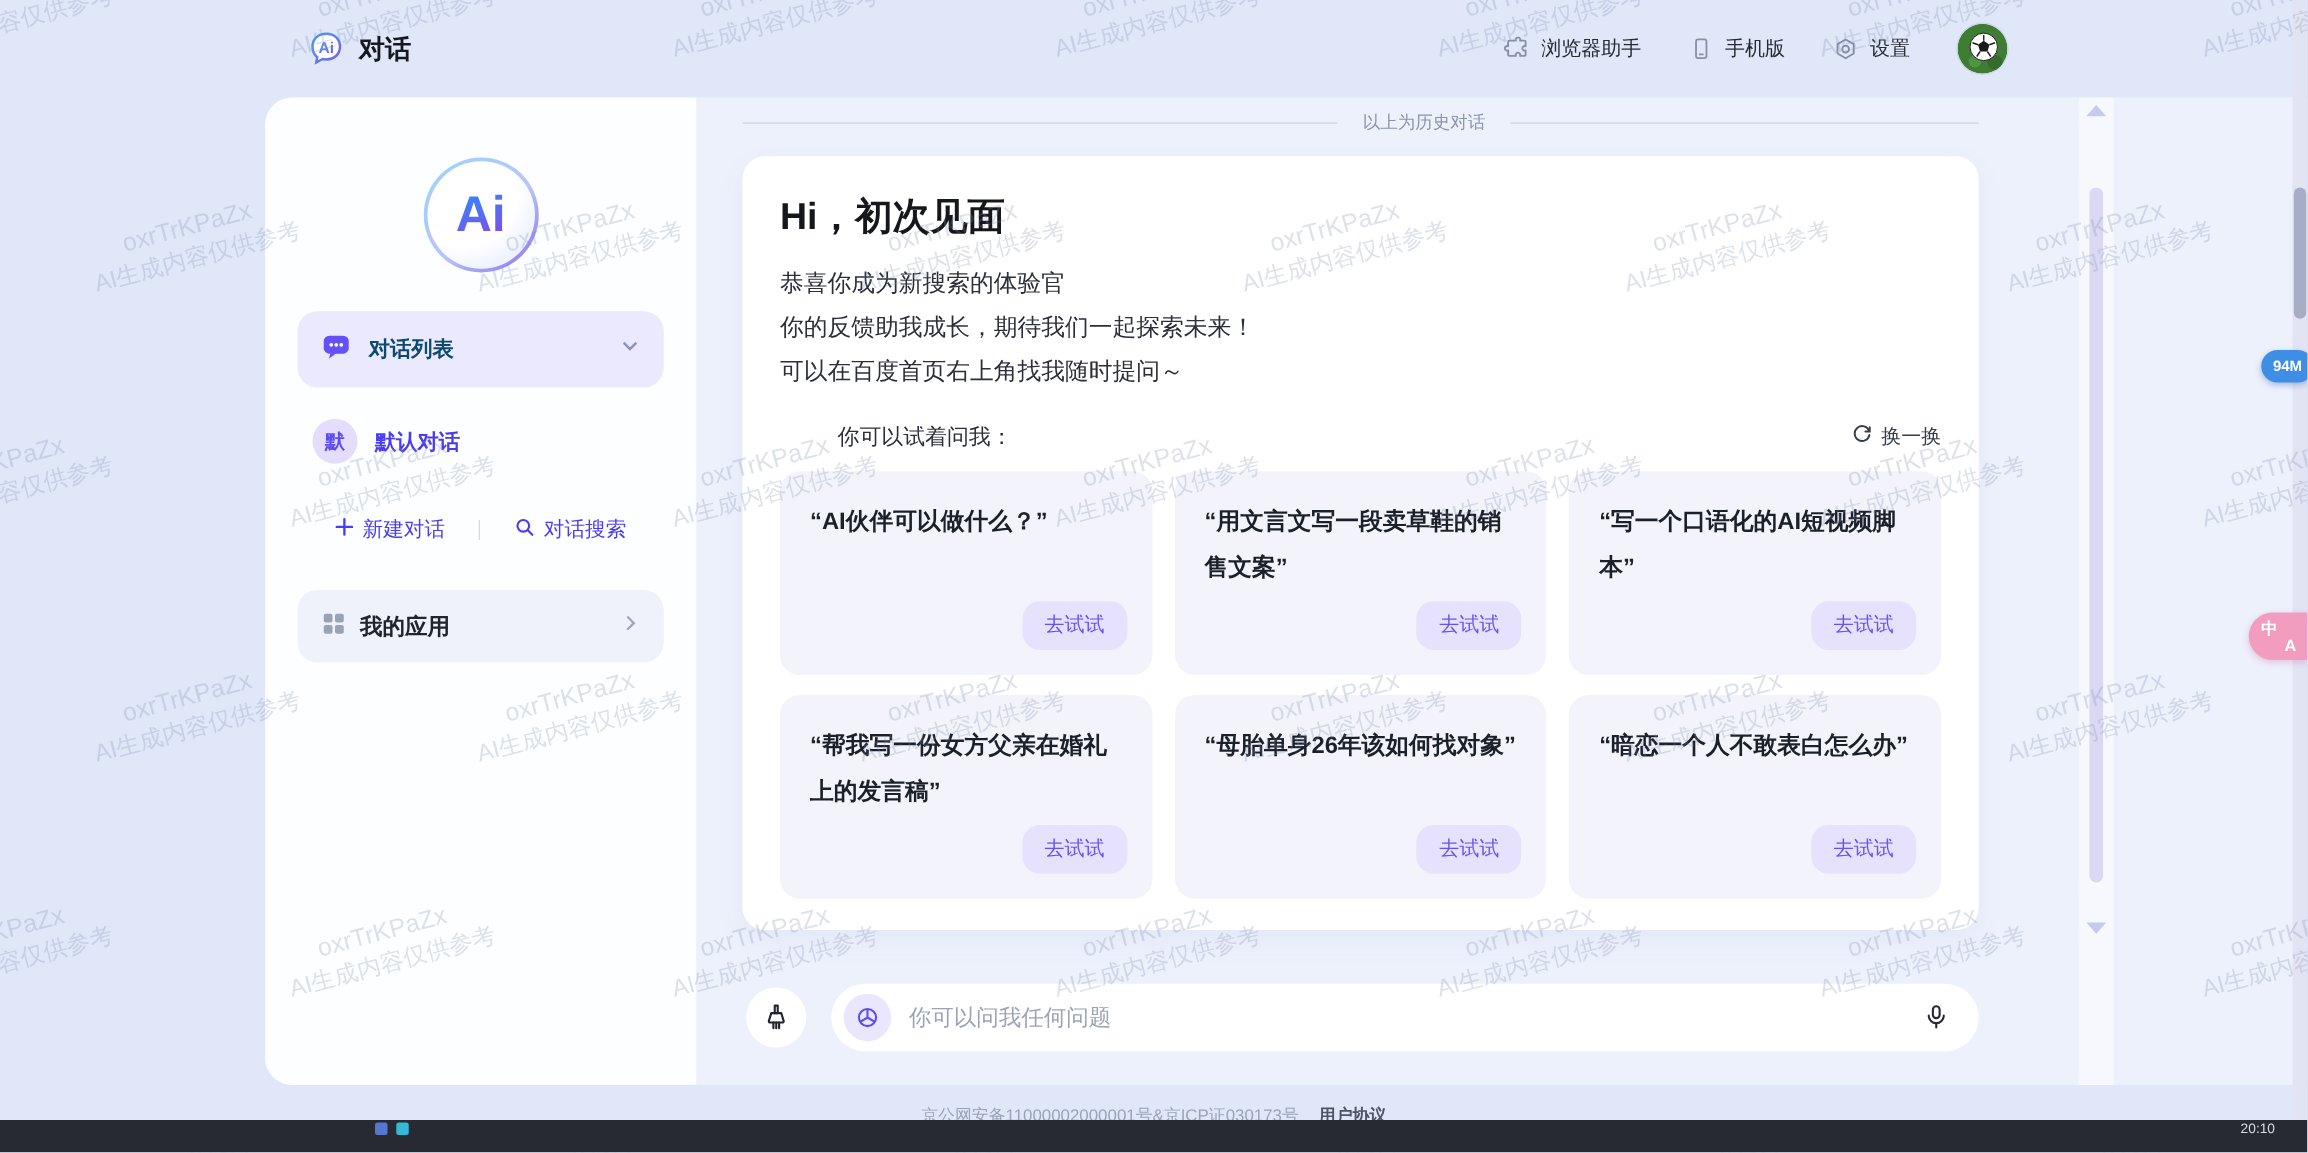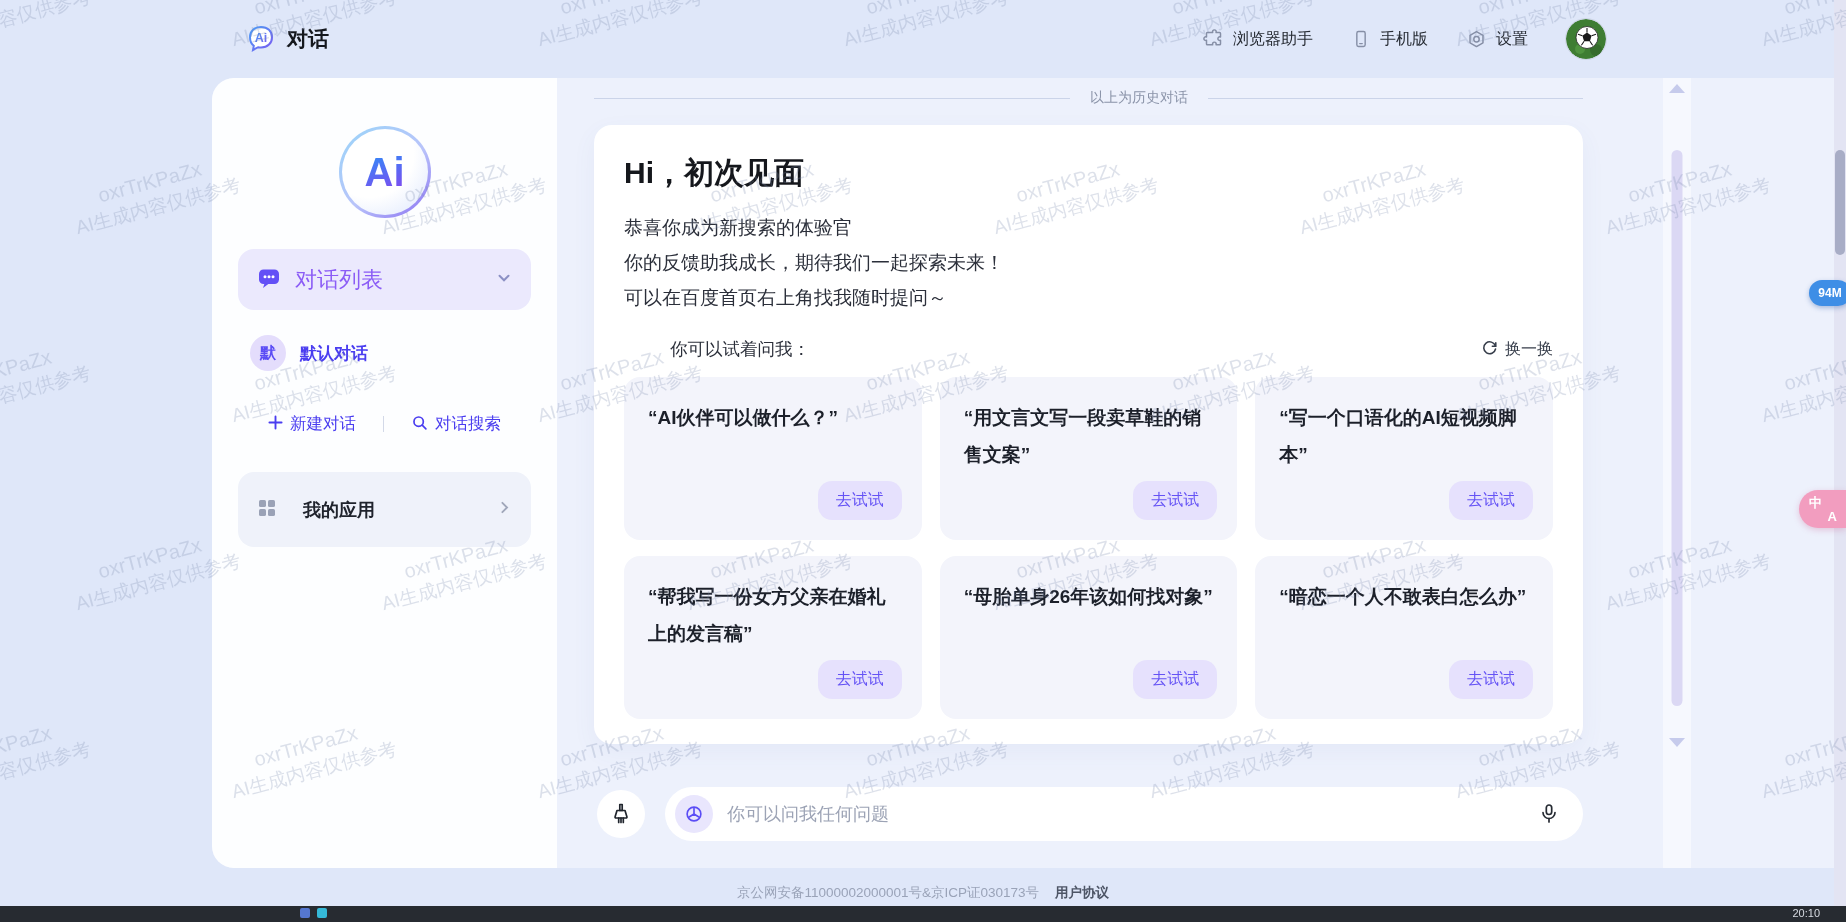--- a/index.html
+++ b/index.html
@@ -28,30 +28,30 @@
              width:92px; height:92px; border-radius:50%; padding:3px;
              background:linear-gradient(140deg,#9fd2f9 10%,#b9c4fa 55%,#8f79f3 95%); }
   .biglogo-inner { width:100%; height:100%; border-radius:50%;
              background:radial-gradient(circle at 32% 28%,#ffffff 52%,#eef3fe 75%,#dde4fb 100%);
              display:flex; align-items:center; justify-content:center; }
   .biglogo-text { font-size:40px; font-weight:bold;
              background:linear-gradient(160deg,#3b82f6 20%,#7c4ef0 85%);
              -webkit-background-clip:text; background-clip:text; color:transparent; }
   .side-row { position:absolute; left:26px; right:26px; display:flex; align-items:center; cursor:pointer; }
   .conv-list { top:171px; height:61px; background:#ebe9fd; border-radius:16px; padding:0 18px; gap:13px; }
-  .conv-list .label { font-size:22px; font-weight:normal; color:#8b5cf6; flex:1; }
+  .conv-list .label { font-size:17px; font-weight:bold; color:#0c4a6e; flex:1; }
   .default-conv { top:252px; height:46px; padding:0 12px; gap:14px; }
   .default-avatar { width:36px; height:36px; border-radius:50%; background:#e4ddfc;
              display:flex; align-items:center; justify-content:center;
              font-size:16px; font-weight:bold; color:#5b4df5; }
   .default-label { font-size:17px; font-weight:bold; color:#4a3df0; }
   .actions { top:332px; height:28px; justify-content:center; gap:0; }
   .action { display:flex; align-items:center; gap:7px; font-size:16.5px; color:#4a3df0; cursor:pointer; }
   .action-divider { width:1px; height:16px; background:#d3d9e8; margin:0 27px; }
-  .my-apps { top:394px; height:75px; background:#eff2fa; border-radius:16px; padding:0 18px; gap:25px; }
+  .my-apps { top:394px; height:58px; background:#eff2fa; border-radius:16px; padding:0 18px; gap:10px; }
   .my-apps .label { font-size:18px; font-weight:bold; color:#20242d; flex:1; }
   
   .chat { position:absolute; left:345px; top:0; right:0; height:100%; }
   .history-divider { position:absolute; left:37px; width:989px; top:8px; height:24px;
              display:flex; align-items:center; gap:20px; }
   .history-divider .line { height:1px; background:#cbd4e9; }
   .history-divider .l-left { flex:1.27; }
   .history-divider .l-right { flex:1; }
   .history-divider .txt { font-size:14px; color:#8b94a9; white-space:nowrap;text-align:center; }
   .maincard { position:absolute; left:37px; top:47px; width:989px; height:619px;
@@ -103,21 +103,21 @@
              box-shadow:0 2px 5px rgba(30,80,160,.35); }
   .ime-badge { position:absolute; right:0; top:490px; width:47px; height:38px;
              border-radius:19px 0 0 19px; background:#f29dbf; z-index:60; cursor:pointer;
              box-shadow:0 2px 6px rgba(200,90,140,.3); }
   .ime-cn { position:absolute; left:10px; top:4px; color:#fff; font-size:13px; font-weight:bold; }
   .ime-en { position:absolute; right:9px; bottom:4px; color:#fff; font-size:13px; font-weight:bold; }
   
   .footer { position:absolute; left:0; right:0; top:884px; text-align:center;
              font-size:13.5px; color:#9aa3b8; z-index:5; }
   .footer .agreement { color:#4d5566; font-weight:bold; margin-left:16px; cursor:pointer; }
-  .taskbar { position:absolute; left:0; right:0; bottom:0; height:16px; background:#272b31; z-index:70; }
+  .taskbar { position:absolute; left:0; right:0; bottom:0; height:26px; background:#272b31; z-index:70; }
   .tb-icons { position:absolute; left:300px; top:2px; display:flex; gap:7px; }
   .tb-icon { width:10px; height:10px; border-radius:2px; }
   .tb-icon.blue { background:#5577d0; }
   .tb-icon.teal { background:#35b9d8; }
   .tb-clock { position:absolute; right:26px; top:1px; color:#d7dbe2; font-size:11px; }
   
   .wm-layer { position:absolute; inset:0; pointer-events:none; z-index:50; }
   .wm { position:absolute; transform:rotate(-15deg); color:rgba(125,138,172,.26);
         white-space:nowrap; line-height:26px; font-size:19px; }
   .wm .wm1 { margin-left:30px; font-size:20px; }

